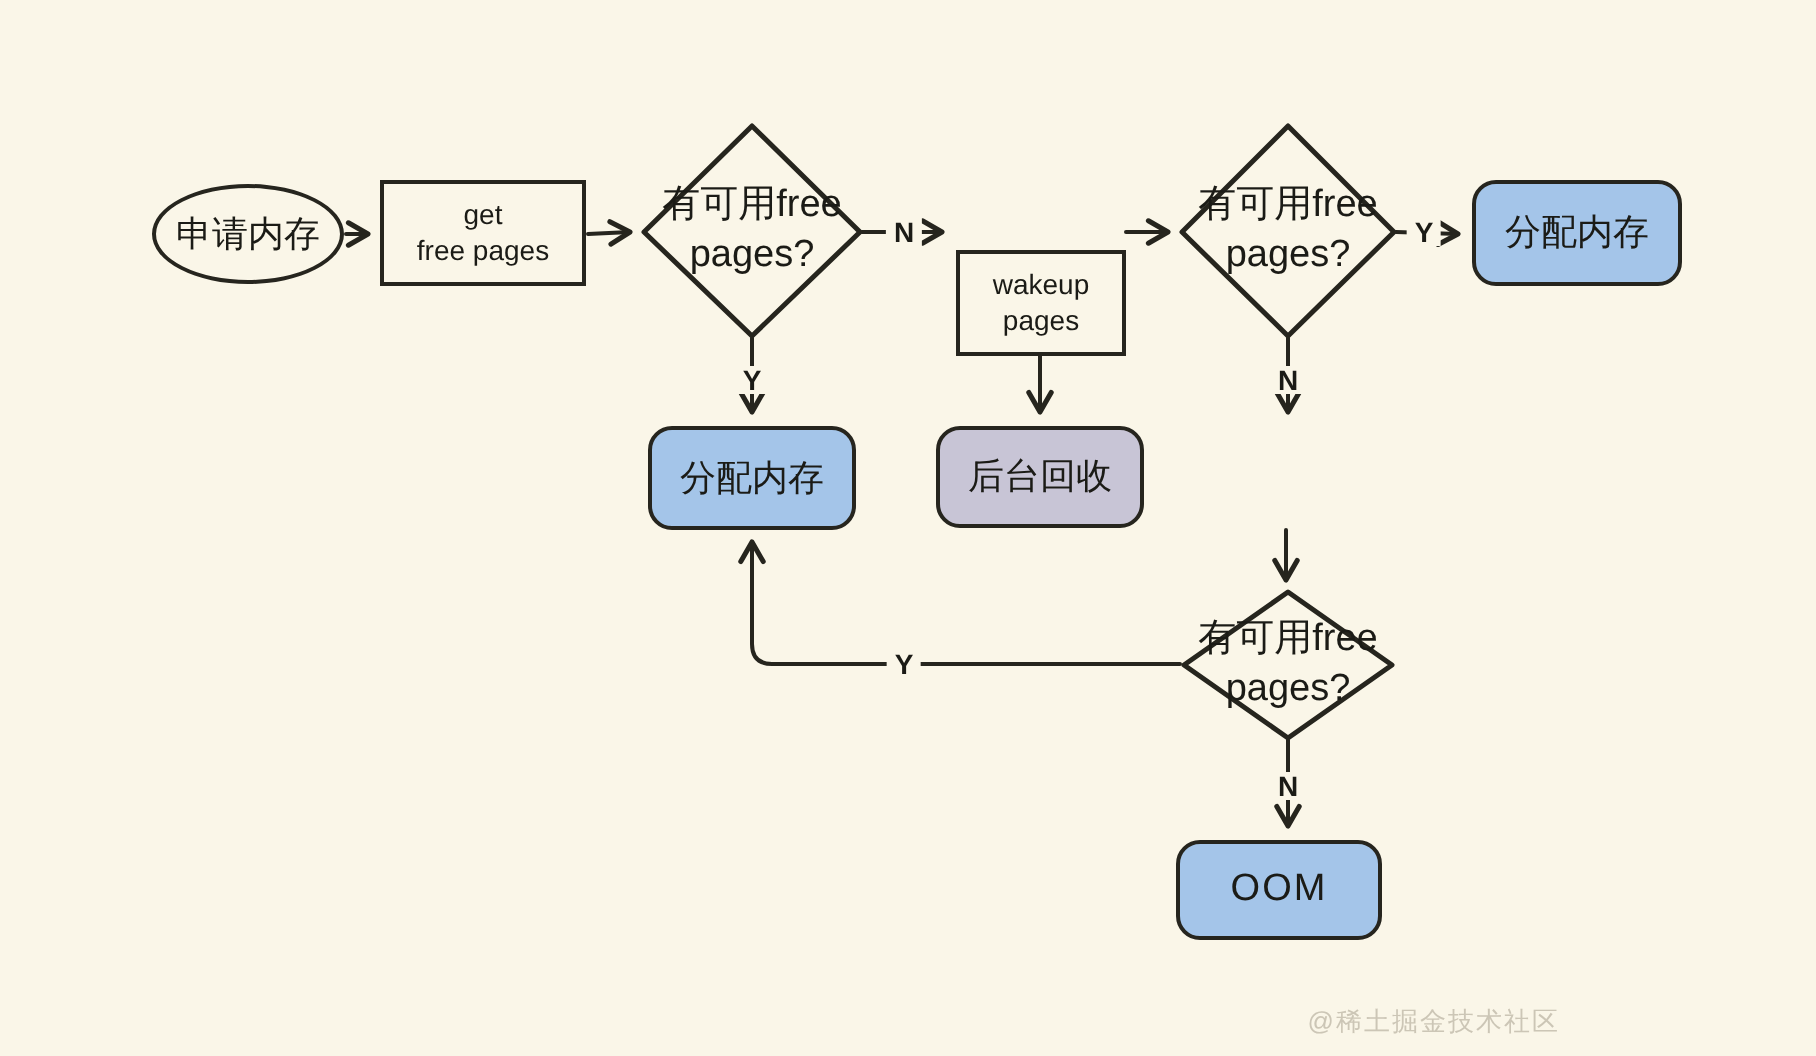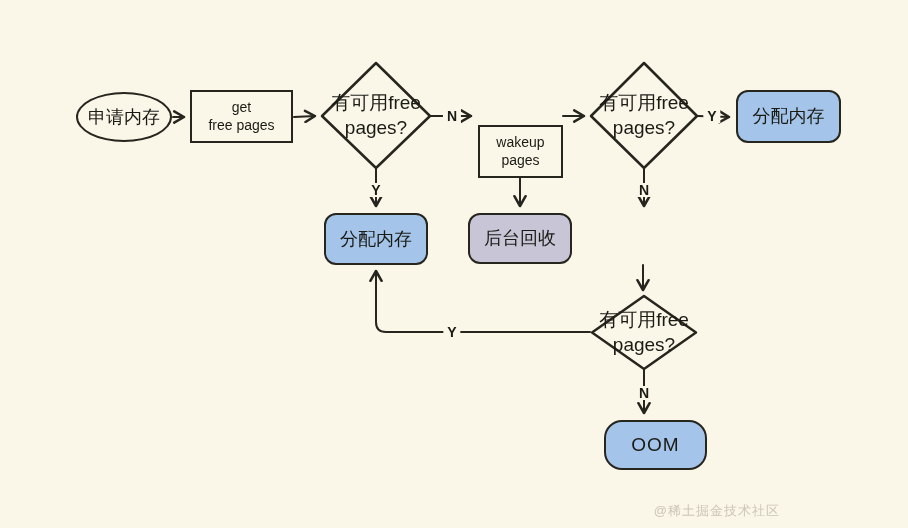--- a/index.html
+++ b/index.html
@@ -172,21 +172,21 @@
   <div class="node terminal gray" style="left:468px; top:213px; width:104px; height:51px;">
     <span>后台回收</span>
   </div>
 
 
   <div class="diamond-text" style="left:592px; top:313px; width:104px; height:40px;">
     <span>有可用free</span>
     <span>pages?</span>
   </div>
 
-  <div class="node terminal blue" style="left:604px; top:420px; width:103px; height:50px;border-radius:18px;">
+  <div class="node terminal blue" style="left:588px; top:420px; width:103px; height:50px;">
     <span class="oom-label">OOM</span>
   </div>
 
   <div class="edge-label" style="left:452px; top:116px;">N</div>
   <div class="edge-label" style="left:376px; top:190px;">Y</div>
   <div class="edge-label" style="left:712px; top:116px;">Y</div>
   <div class="edge-label" style="left:644px; top:190px;">N</div>
   <div class="edge-label" style="left:452px; top:332px;">Y</div>
   <div class="edge-label" style="left:644px; top:393px;">N</div>
 

